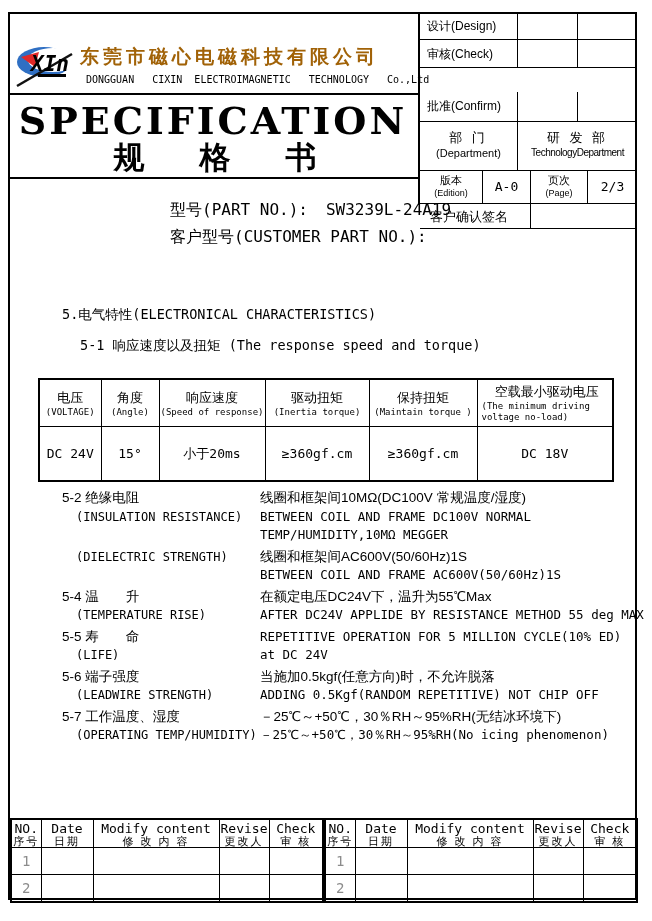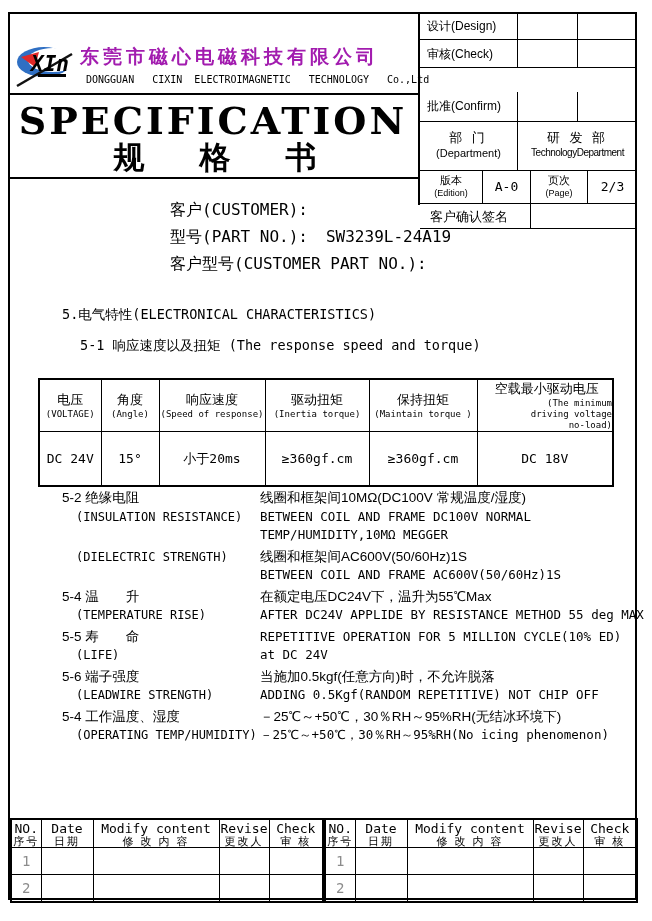--- a/index.html
+++ b/index.html
@@ -7,21 +7,21 @@
         font-family:"Liberation Sans",sans-serif;overflow:hidden;}
   .mono{font-family:"DejaVu Sans Mono","Liberation Mono",monospace;}
   .frame{position:absolute;left:8px;top:12px;width:625px;height:884px;border:2px solid #000;}
   .hline{position:absolute;height:2px;background:#000;}
   #h-logo{left:10px;top:93px;width:408px;}
   #h-spec{left:10px;top:177px;width:408px;}
 
   
   .logo{position:absolute;left:16px;top:40px;}
   .company-cn{position:absolute;left:80px;top:44px;font-size:19px;font-weight:bold;
-              letter-spacing:4px;color:#a21caf;white-space:nowrap;}
+              letter-spacing:4px;color:#a16207;white-space:nowrap;}
   .company-en{position:absolute;left:86px;top:74px;font-size:10px;white-space:pre;
               font-family:"DejaVu Sans Mono","Liberation Mono",monospace;}
   .title-en{position:absolute;left:8px;top:98px;width:410px;text-align:center;
             font-family:"DejaVu Serif","Liberation Serif",serif;font-size:38px;
             font-weight:bold;letter-spacing:3px;}
   .title-cn{position:absolute;left:8px;top:137px;width:414px;text-align:center;
             font-size:31px;font-weight:bold;letter-spacing:55px;text-indent:55px;white-space:nowrap;}
 
   
   .rp{position:absolute;left:418px;top:12px;width:219px;height:193px;
@@ -61,21 +61,21 @@
   
   .st{position:absolute;left:38px;top:378px;border-collapse:collapse;table-layout:fixed;
       border:2px solid #000;}
   .st th,.st td{border:1px solid #000;padding:0;text-align:center;vertical-align:middle;overflow:hidden;}
   .st th{height:46px;font-weight:normal;}
   .st td{height:53px;font-size:13px;font-family:"DejaVu Sans Mono","Liberation Mono",monospace;}
   .st-cn{font-size:13px;}
   .st-en{font-size:9px;font-family:"DejaVu Sans Mono","Liberation Mono",monospace;line-height:11px;}
   .th-last{text-align:left;}
   .th-last .st-cn{padding-left:4px;font-size:13px;}
-  .th-last .st-en{padding-left:4px;text-align:right;margin-left:40px;}
+  .th-last .st-en{padding-left:4px;text-align:left;}
 
   
   .items{position:absolute;left:62px;top:489px;width:560px;}
   .item{display:grid;grid-template-columns:198px 1fr;margin-bottom:3px;}
   .item div{line-height:18.5px;white-space:nowrap;}
   .lbl{font-size:13.5px;}
   .lbl-en{font-size:12px;padding-left:14px;font-family:"DejaVu Sans Mono","Liberation Mono",monospace;}
   .cline-cn{font-size:13.5px;}
   .cline-en{font-size:12.5px;font-family:"DejaVu Sans Mono","Liberation Mono",monospace;}
 
@@ -150,21 +150,20 @@
       </div>
       <div class="ed-c ed-v2 mono">2/3</div>
     </div>
     <div class="rp-row rp-sign">
       <div class="sign-l">客户确认签名</div>
       <div class="sign-r"></div>
     </div>
   </div>
 
   <div class="customer">
-    <div>客户(CUSTOMER):</div>
     <div>
       <span>型号(PART NO.):</span><span class="part-value">SW3239L-24A19</span>
     </div>
     <div>客户型号(CUSTOMER PART NO.):</div>
   </div>
 
   <div class="s5">5.电气特性(ELECTRONICAL CHARACTERISTICS)</div>
   <div class="s51">5-1 响应速度以及扭矩 (The response speed and torque)</div>
 
   <table class="st">
@@ -266,21 +265,21 @@
         <div class="lbl-en">(LEADWIRE STRENGTH)</div>
       </div>
       <div>
         <div class="cline-cn">当施加0.5kgf(任意方向)时，不允许脱落</div>
         <div class="cline-en">ADDING 0.5Kgf(RANDOM REPETITIVE) NOT CHIP OFF</div>
       </div>
     </div>
 
     <div class="item">
       <div>
-        <div class="lbl">5-4 工作温度、湿度</div>
+        <div class="lbl">5-7 工作温度、湿度</div>
         <div class="lbl-en">(OPERATING TEMP/HUMIDITY)</div>
       </div>
       <div>
         <div class="cline-cn">－25℃～+50℃，30％RH～95%RH(无结冰环境下)</div>
         <div class="cline-en">－25℃～+50℃，30％RH～95%RH(No icing phenomenon)</div>
       </div>
     </div>
 
   </div>
 

